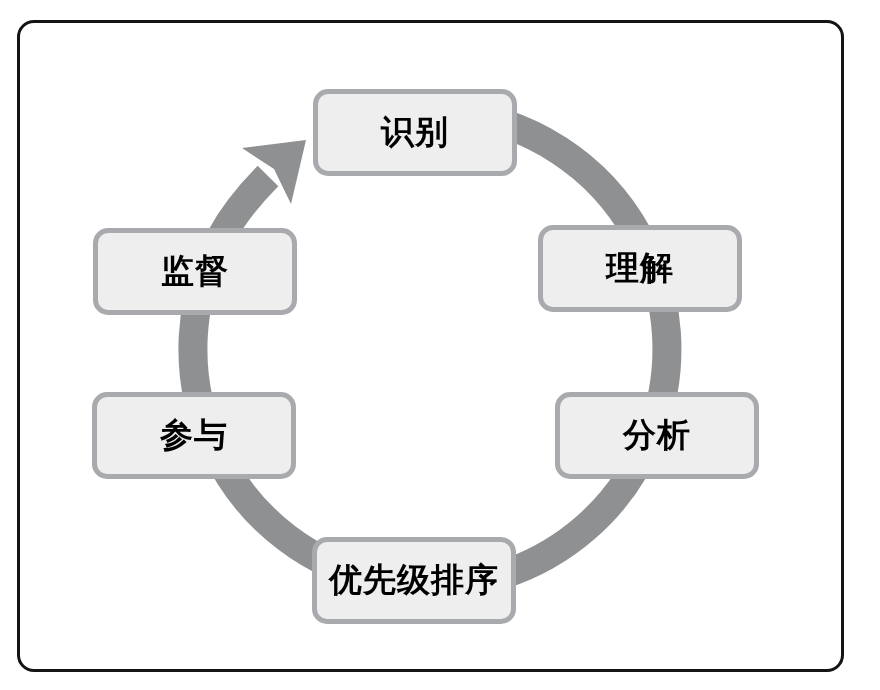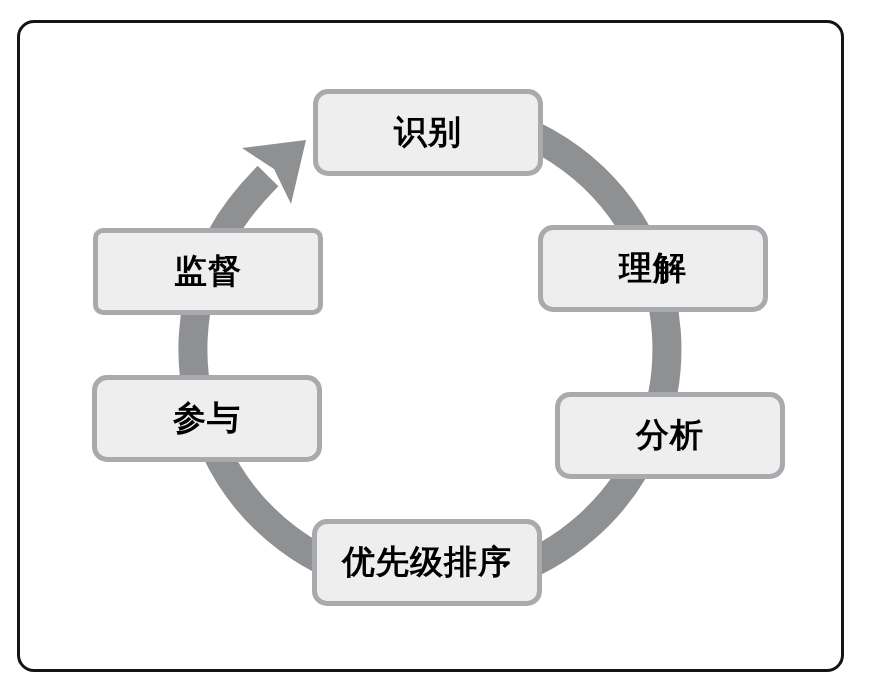--- a/index.html
+++ b/index.html
@@ -39,40 +39,40 @@
     fill: none;
     stroke: var(--arrow, #8E9092);
     stroke-width: 29px;
   }
   .arrow-svg .head {
     fill: var(--arrow, #8E9092);
     stroke: none;
   }
   .node {
     position: absolute;
-    width: 230px;
+    width: 204px;
     height: 87px;
     box-sizing: border-box;
     background: var(--node-fill, #EEEEEE);
     border: 5px solid var(--node-border, #A8AAAD);
     border-radius: 15px;
     display: flex;
     align-items: center;
     justify-content: center;
     font-size: 33px;
     font-weight: 700;
     color: var(--node-text, #000);
     letter-spacing: 1px;
   }
   .node-identify   { left: 313px; top:  89px; }
   .node-understand { left: 538px; top: 225px; text-align: right; }
   .node-analyze    { left: 539px; top: 392px; margin-left: 16px; }
-  .node-prioritize { left: 312px; top: 519px; }
-  .node-engage     { left:  92px; top: 375px; }
-  .node-monitor    { left:  93px; top: 228px; border-radius: 10px; }
+  .node-prioritize { left: 312px; top: 537px; }
+  .node-engage     { left:  92px; top: 392px; }
+  .node-monitor    { left:  93px; top: 228px; }
 </style>
 </head>
 <body>
 
 <div class="stage">
   <div class="frame"></div>
 
   <svg class="arrow-svg" viewBox="0 0 880 690" xmlns="http://www.w3.org/2000/svg">
 
     <path class="arc" d="M 348.9 126.3 A 237 237 0 1 1 220.7 237.7 Q 236.7 207.7 268 176"></path>

